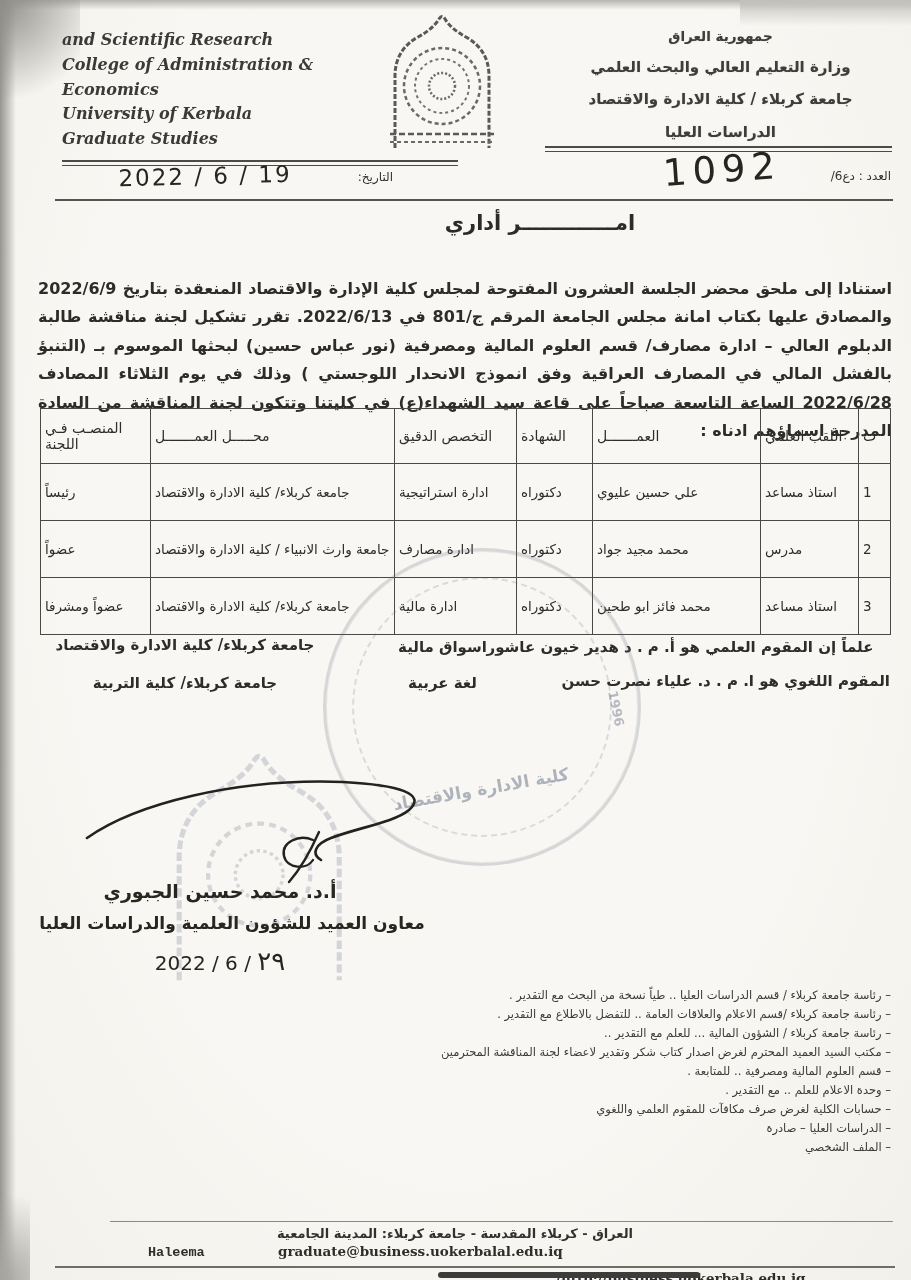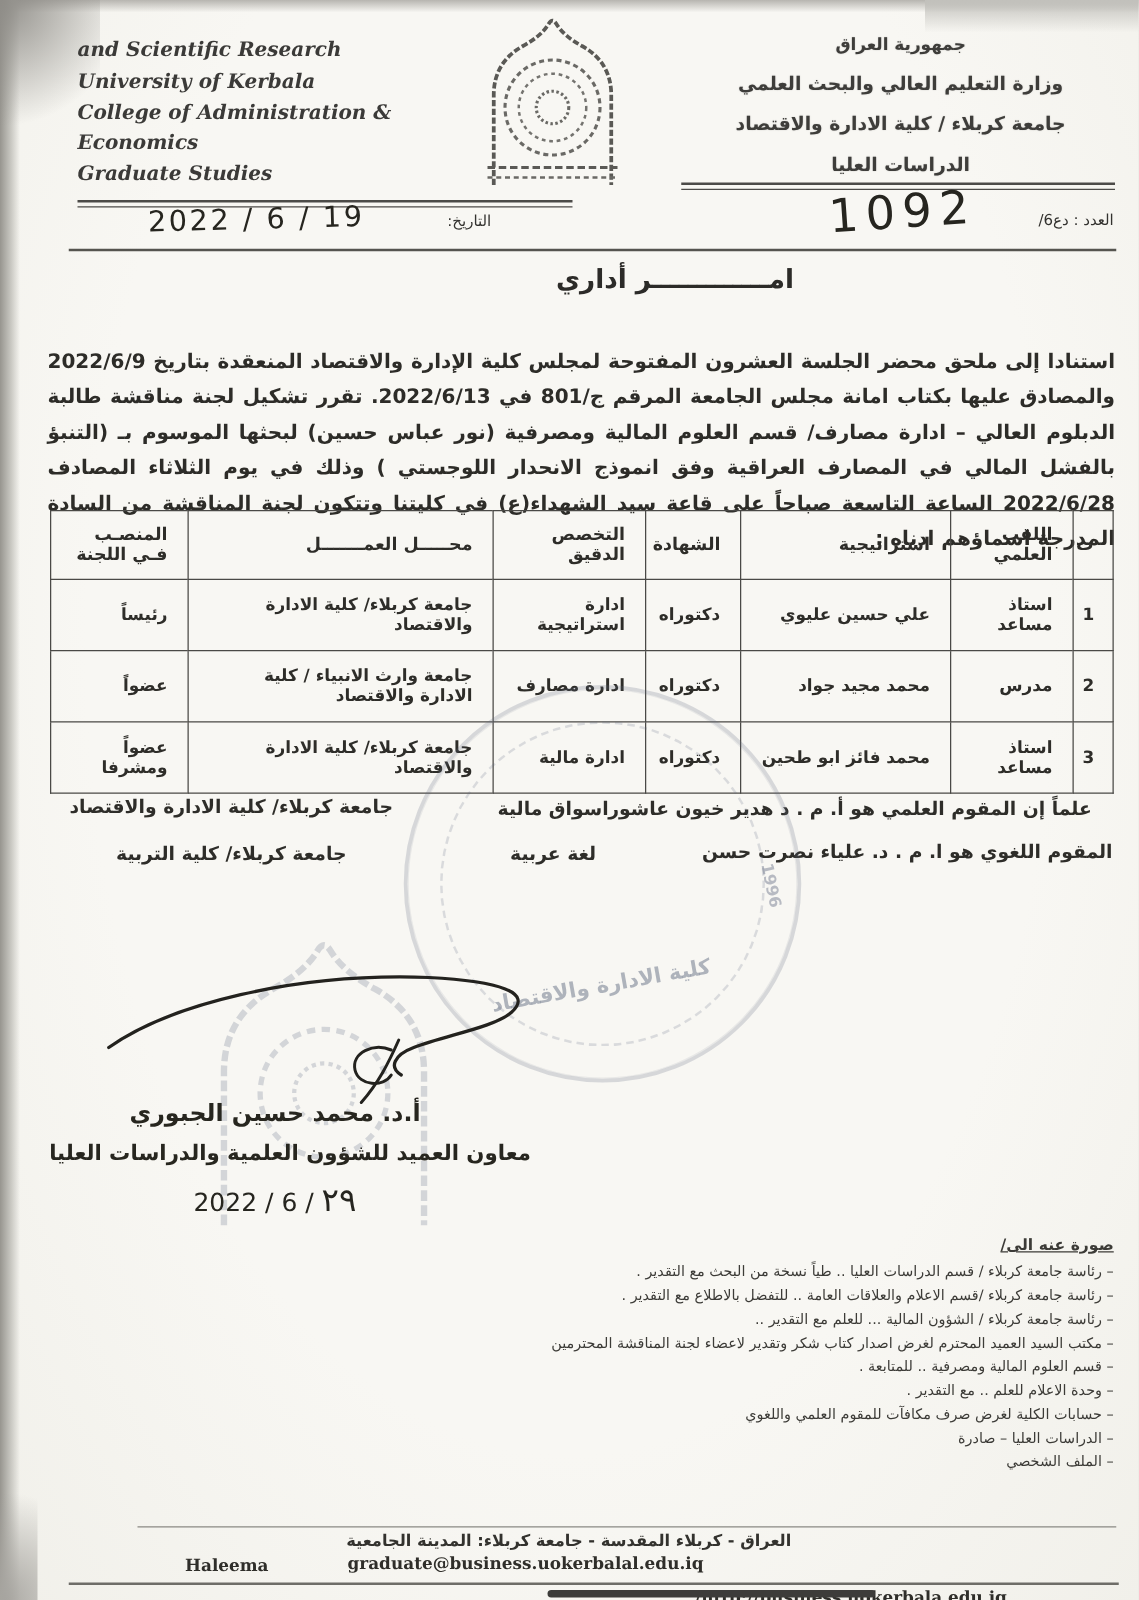--- a/index.html
+++ b/index.html
@@ -39,23 +39,23 @@
   .rule-single{border-top:2px solid #55544f;height:0;}
   .small-label{font-size:12px;font-weight:normal;color:#33322f;}
   .handwriting{color:#26251f;font-weight:400;}
   .hand-number{font-size:37px;letter-spacing:6px;transform:rotate(-4deg);}
   .hand-date{font-size:23px;letter-spacing:2px;transform:rotate(-1.5deg);}
   .doc-title{font-size:21px;font-weight:bold;text-align:center;color:#2c2b28;letter-spacing:1px;}
   .body-par{font-size:16px;font-weight:bold;line-height:1.78;text-align:justify;color:#2d2c28;margin-top:20px;}
 
   table.committee{border-collapse:collapse;table-layout:fixed;width:850px;}
   table.committee th,table.committee td{
-    border:1.5px solid #4a4946;padding:2px 16px;
-    font-size:13.5px;font-weight:bold;color:#2e2d29;
-    text-align:right;vertical-align:middle;overflow:hidden;}
+    border:1.5px solid #4a4946;padding:2px 4px;
+    font-size:13.5px;font-weight:normal;color:#2e2d29;
+    text-align:left;vertical-align:middle;overflow:hidden;}
   table.committee th{height:50px;font-size:14px;}
   table.committee td{height:52px;}
   td.name-cell{text-align:right;padding-right:10px;}
 
   .eval-line{font-size:15px;font-weight:bold;color:#2e2d29;}
 
   .dist{font-size:11.5px;color:#3c3b37;line-height:19px;}
   .dist-head{font-weight:bold;text-decoration:underline;font-size:12.5px;margin-bottom:3px;}
   .dist-item::before{content:"– ";}
 
@@ -90,22 +90,22 @@
 <div class="paper">
 
   <div class="abs scan-top"></div>
   <div class="abs scan-left"></div>
   <div class="abs corner-tl"></div>
   <div class="abs corner-tr"></div>
   <div class="abs corner-bl"></div>
 
   <div class="abs eng-header">
     <div>and Scientific Research</div>
+    <div>College of Administration &amp; Economics</div>
     <div>University of Kerbala</div>
-    <div>College of Administration &amp; Economics</div>
     <div>Graduate Studies</div>
   </div>
 
   <svg class="abs" style="left:382px;top:14px;" width="118" height="138" viewBox="0 0 118 138">
     <path d="M13 134 L13 62 Q13 36 36 23 Q51 15 57 5 Q60 0 63 5 Q69 15 84 23 Q107 36 107 62 L107 134" fill="none" stroke="#5a5955" stroke-width="3" stroke-dasharray="5 2"></path>
     <circle cx="60" cy="72" r="38" fill="none" stroke="#6a6965" stroke-width="2.5" stroke-dasharray="4 3"></circle>
     <circle cx="60" cy="72" r="27" fill="none" stroke="#74736f" stroke-width="2" stroke-dasharray="3 3"></circle>
     <circle cx="60" cy="72" r="13" fill="none" stroke="#6a6965" stroke-width="2.5" stroke-dasharray="2 2"></circle>
     <line x1="8" y1="120" x2="112" y2="120" stroke="#5a5955" stroke-width="2.5" stroke-dasharray="6 3"></line>
     <line x1="8" y1="128" x2="112" y2="128" stroke="#6a6965" stroke-width="2" stroke-dasharray="4 3"></line>
@@ -139,21 +139,21 @@
         <col style="width:168px">
         <col style="width:76px">
       <col style="width:122px">
         <col style="width:244px">
         <col style="width:110px">
     </colgroup>
     <tbody>
         <tr>
       <th>ت</th>
       <th>اللقب العلمي</th>
-      <th>استراتيجية</th>
+      <th>العمـــــــل</th>
       <th>الشهادة</th>
       <th>التخصص الدقيق</th>
       <th>محـــــل العمـــــــل</th>
       <th>المنصـب فـي اللجنة</th>
     </tr>
     <tr>
       <td>1</td>
       <td>استاذ مساعد</td>
       <td class="name-cell">علي حسين عليوي</td>
       <td>دكتوراه</td>
@@ -208,33 +208,32 @@
     <path d="M244 62 C 236 80, 228 96, 214 112" fill="none" stroke="#23221e" stroke-width="2.4" stroke-linecap="round"></path>
   </svg>
 
   <div class="abs rtl sig-name" style="left:55px;top:880px;width:330px;">أ.د. محمد حسين الجبوري</div>
   <div class="abs rtl sig-title" style="left:22px;top:913px;width:420px;">معاون العميد للشؤون العلمية والدراسات العليا</div>
   <div class="abs ltr sig-date" style="left:95px;top:946px;width:250px;">
     <span>2022 / 6 / </span><span class="hand-day handwriting">٢٩</span>
   </div>
 
   <div class="abs rtl dist" style="left:375px;top:986px;width:516px;">
-    <div class="dist-head">صورة عنه الى/</div>
     <div class="dist-item">رئاسة جامعة كربلاء / قسم الدراسات العليا .. طياً نسخة من البحث مع التقدير .</div>
     <div class="dist-item">رئاسة جامعة كربلاء /قسم الاعلام والعلاقات العامة .. للتفضل بالاطلاع مع التقدير .</div>
     <div class="dist-item">رئاسة جامعة كربلاء / الشؤون المالية ... للعلم مع التقدير ..</div>
     <div class="dist-item">مكتب السيد العميد المحترم لغرض اصدار كتاب شكر وتقدير لاعضاء لجنة المناقشة المحترمين</div>
     <div class="dist-item">قسم العلوم المالية ومصرفية .. للمتابعة .</div>
     <div class="dist-item">وحدة الاعلام للعلم .. مع التقدير .</div>
     <div class="dist-item">حسابات الكلية لغرض صرف مكافآت للمقوم العلمي واللغوي</div>
     <div class="dist-item">الدراسات العليا – صادرة</div>
     <div class="dist-item">الملف الشخصي</div>
   </div>
 
   <div class="abs" style="left:110px;top:1221px;width:783px;border-top:1.5px solid #8a8984;"></div>
   <div class="abs rtl footer-address" style="left:195px;top:1226px;width:520px;">العراق - كربلاء المقدسة - جامعة كربلاء: المدينة الجامعية</div>
-  <div class="abs footer-en" style="left:148px;top:1245px;width:110px;">Haleema</div>
+  <div class="abs footer-en" style="left:148px;top:1245px;width:110px;font-family:Liberation Mono, monospace;">Haleema</div>
   <div class="abs footer-en" style="left:278px;top:1243px;width:275px;text-align:center;">graduate@business.uokerbalal.edu.iq</div>
   <div class="abs footer-en" style="left:556px;top:1243px;width:260px;margin-top:27px;">/http://business.uokerbala.edu.iq</div>
   <div class="abs" style="left:55px;top:1266px;width:840px;border-top:2px solid #6e6d68;"></div>
   <div class="abs bottom-bar"></div>
 
 </div>
 
 </body></html>

